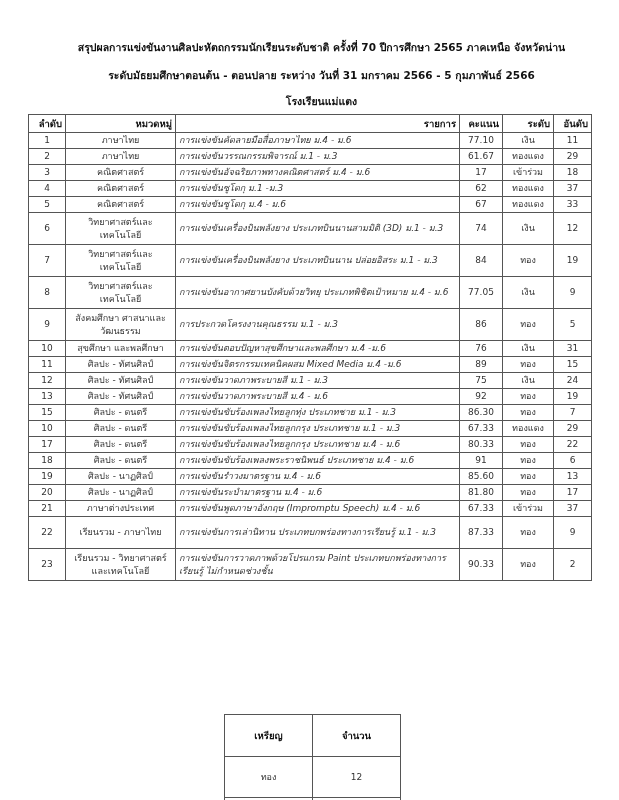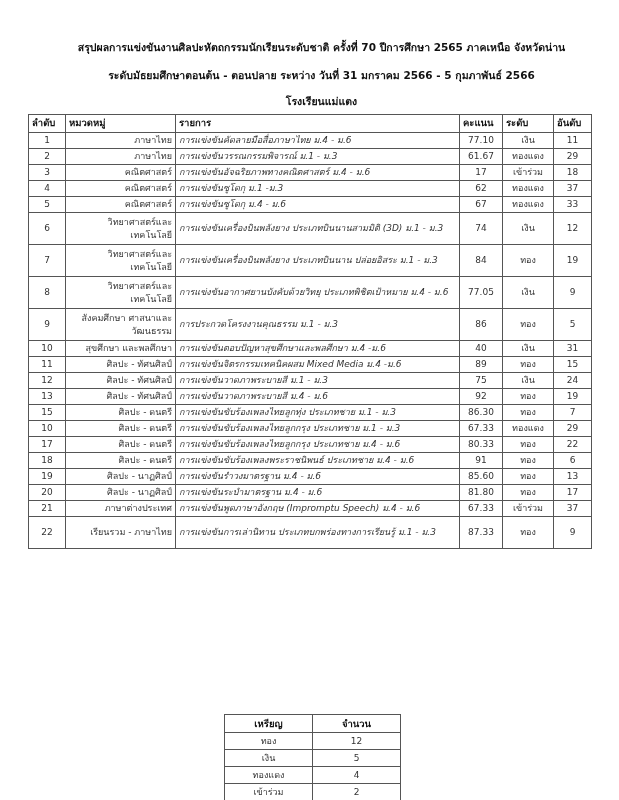--- a/index.html
+++ b/index.html
@@ -7,30 +7,30 @@
          font-family:"DejaVu Sans", "Liberation Sans", sans-serif; color:#222; }
   .title { position:absolute; left:0; width:619px; text-align:center;
            font-size:10.5px; font-weight:bold; color:#111; white-space:nowrap;margin-left:12px; }
   #t1 { top:39px; }
   #t2 { top:67px; }
   #t3 { top:93px; }
   table { border-collapse:collapse; position:absolute; }
   #results { left:28px; top:114px; width:563px; table-layout:fixed; }
   #results th, #results td { border:1px solid #555; font-size:9px; line-height:13px;
         padding:1px 3px; vertical-align:middle; color:#333; }
-  #results th { font-weight:bold; color:#111; height:15px; text-align:left; font-size:9.5px;font-family:Liberation Mono, monospace; }
+  #results th { font-weight:bold; color:#111; height:15px; text-align:right; font-size:9.5px; }
   #results td.c { text-align:center; }
   #results td.l { text-align:left; }
-  #results td.cat { text-align:right; }
+  #results td.cat { text-align:center; }
   #results td.ev { text-decoration:none;font-style:italic; }
   #results tr.single td { height:13px; }
   #results tr.double td { height:29px; }
   #summary { left:224px; top:714px; width:176px; table-layout:fixed; }
   #summary th, #summary td { border:1px solid #555; font-size:9px; text-align:center;
-        padding:1px 2px; height:14px; color:#333; }
+        padding:13px 2px; height:14px; color:#333; }
   #summary th { font-weight:bold; color:#111; font-size:9.5px; }
 </style>
 </head>
 <body>
 
 <div id="t1" class="title">สรุปผลการแข่งขันงานศิลปะหัตถกรรมนักเรียนระดับชาติ  ครั้งที่ 70 ปีการศึกษา 2565 ภาคเหนือ จังหวัดน่าน</div>
 <div id="t2" class="title">ระดับมัธยมศึกษาตอนต้น - ตอนปลาย  ระหว่าง วันที่ 31 มกราคม 2566 - 5 กุมภาพันธ์ 2566</div>
 <div id="t3" class="title">โรงเรียนแม่แตง</div>
 
 <table id="results">
@@ -122,21 +122,21 @@
         <td class="cat">สังคมศึกษา ศาสนาและวัฒนธรรม</td>
         <td class="l ev">การประกวดโครงงานคุณธรรม ม.1 - ม.3</td>
         <td class="c">86</td>
         <td class="c">ทอง</td>
         <td class="c">5</td>
       </tr>
       <tr class="single">
         <td class="c">10</td>
         <td class="cat">สุขศึกษา และพลศึกษา</td>
         <td class="l ev">การแข่งขันตอบปัญหาสุขศึกษาและพลศึกษา ม.4 -ม.6</td>
-        <td class="c">40</td>
+        <td class="c">76</td>
         <td class="c">เงิน</td>
         <td class="c">31</td>
       </tr>
       <tr class="single">
         <td class="c">11</td>
         <td class="cat">ศิลปะ - ทัศนศิลป์</td>
         <td class="l ev">การแข่งขันจิตรกรรมเทคนิคผสม Mixed Media ม.4 -ม.6</td>
         <td class="c">89</td>
         <td class="c">ทอง</td>
         <td class="c">15</td>
@@ -213,20 +213,28 @@
         <td class="c">เข้าร่วม</td>
         <td class="c">37</td>
       </tr>
       <tr class="double">
         <td class="c">22</td>
         <td class="cat">เรียนรวม - ภาษาไทย</td>
         <td class="l ev">การแข่งขันการเล่านิทาน  ประเภทบกพร่องทางการเรียนรู้ ม.1 - ม.3</td>
         <td class="c">87.33</td>
         <td class="c">ทอง</td>
         <td class="c">9</td>
+      </tr>
+      <tr class="double">
+        <td class="c">23</td>
+        <td class="cat">เรียนรวม - วิทยาศาสตร์และเทคโนโลยี</td>
+        <td class="l ev">การแข่งขันการวาดภาพด้วยโปรแกรม Paint  ประเภทบกพร่องทางการเรียนรู้ ไม่กำหนดช่วงชั้น</td>
+        <td class="c">90.33</td>
+        <td class="c">ทอง</td>
+        <td class="c">2</td>
       </tr>
     </tbody>
 </table>
 
 <table id="summary">
   <colgroup>
       <col style="width:88px">
       <col style="width:88px">
     </colgroup>
   <thead>

